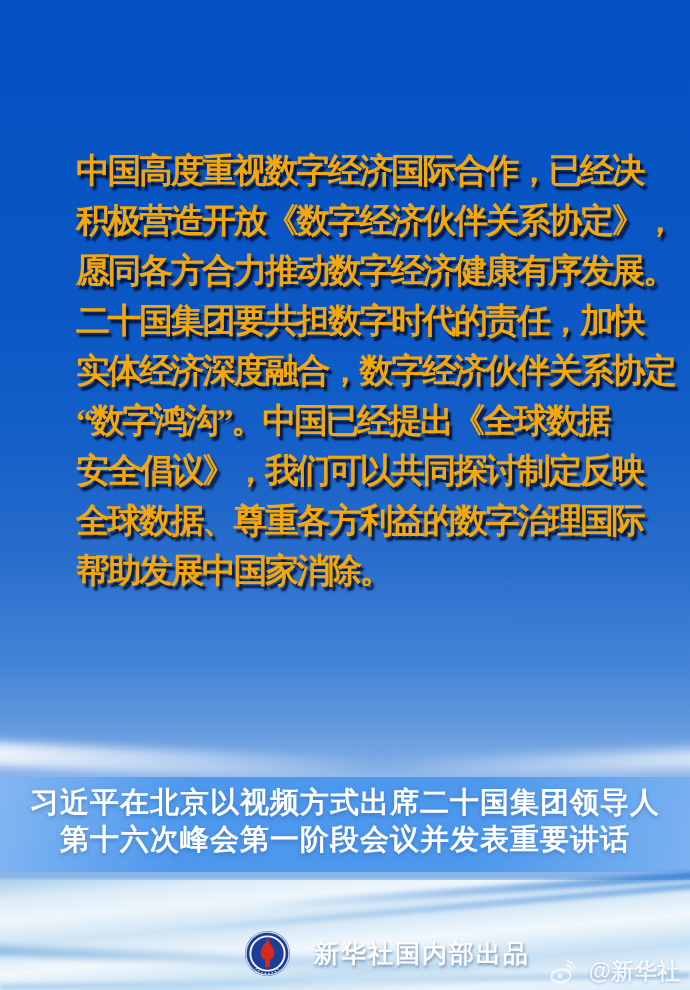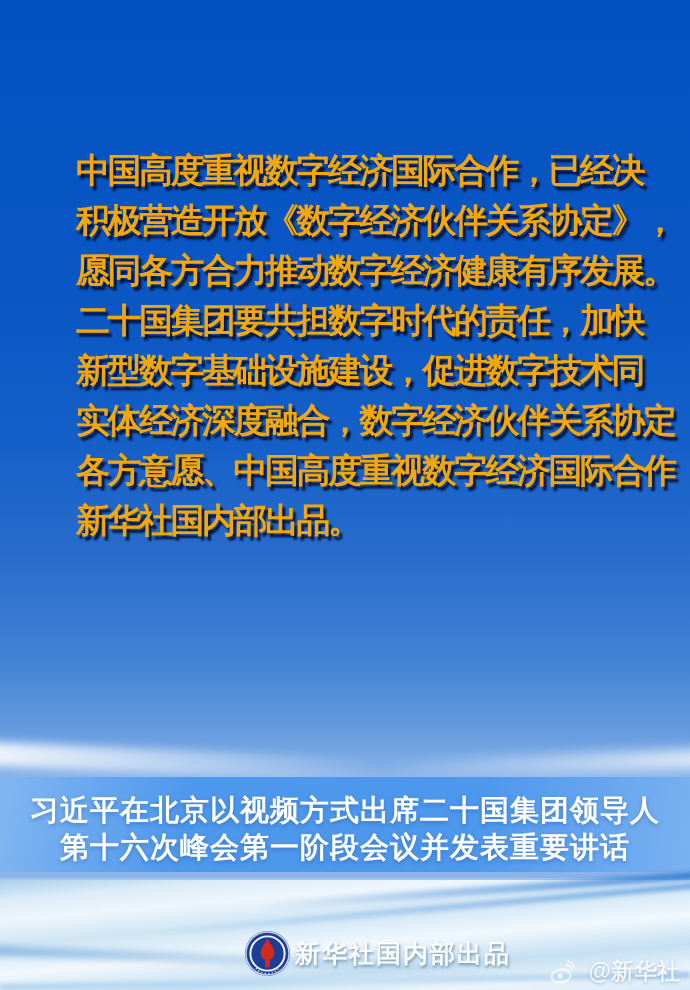--- a/index.html
+++ b/index.html
@@ -48,21 +48,21 @@
   
   .title-banner{
     position:absolute;
     top:777px;left:0;width:690px;height:95px;
     background:
       linear-gradient(100deg,rgba(255,255,255,0.30) 0%,rgba(255,255,255,0) 28%),
       linear-gradient(280deg,rgba(255,255,255,0.26) 0%,rgba(255,255,255,0) 32%),
       #4d97ec;
     text-align:center;
     box-sizing:border-box;
-    padding-top:15px;
+    padding-top:7px;
   }
   .banner-line{
     font-size:29px;
     line-height:37px;
     font-weight:700;
     color:#ffffff;
     letter-spacing:1px;
     text-shadow:0 2px 4px rgba(35,88,158,0.45);
   }
 
@@ -94,21 +94,21 @@
   }
   .wave4{
     bottom:8px;left:0px;width:690px;height:6px;
     background:linear-gradient(to right,rgba(130,185,230,0.5),rgba(170,210,240,0.2),rgba(70,140,210,0.45));
     transform:rotate(-1deg);filter:blur(2px);
   }
 
   .producer-row{
     position:absolute;
     top:50px;left:244px;
-    display:flex;align-items:center;gap:4px;text-align:right;
+    display:flex;align-items:center;gap:23px;text-align:right;
   }
   .emblem{width:47px;height:47px;flex:0 0 auto;}
   .producer-text{
     font-size:25px;
     font-weight:700;
     color:#fdfdfd;
     letter-spacing:2px;
     white-space:nowrap;
     text-shadow:1px 2px 3px rgba(110,140,170,0.9);
   }
@@ -127,24 +127,25 @@
 </head>
 <body>
 
 <div class="poster">
 
   <div class="quote">
     <div class="quote-line">中国高度重视数字经济国际合作，已经决</div>
     <div class="quote-line">积极营造开放《数字经济伙伴关系协定》，</div>
     <div class="quote-line">愿同各方合力推动数字经济健康有序发展。</div>
     <div class="quote-line">二十国集团要共担数字时代的责任，加快</div>
-    <div class="quote-line">新型数字基础设施建设，促进数字技术同</div>
     <div class="quote-line">实体经济深度融合，数字经济伙伴关系协定</div>
-    <div class="quote-line">各方意愿、中国高度重视数字经济国际合作</div>
-    <div class="quote-line">新华社国内部出品。</div>
+    <div class="quote-line">“数字鸿沟”。中国已经提出《全球数据</div>
+    <div class="quote-line">安全倡议》，我们可以共同探讨制定反映</div>
+    <div class="quote-line">全球数据、尊重各方利益的数字治理国际</div>
+    <div class="quote-line">帮助发展中国家消除。</div>
   </div>
 
   <div class="streak-left"></div>
   <div class="streak-right"></div>
 
   <div class="title-banner">
     <div class="banner-line">习近平在北京以视频方式出席二十国集团领导人</div>
     <div class="banner-line">第十六次峰会第一阶段会议并发表重要讲话</div>
   </div>
 

